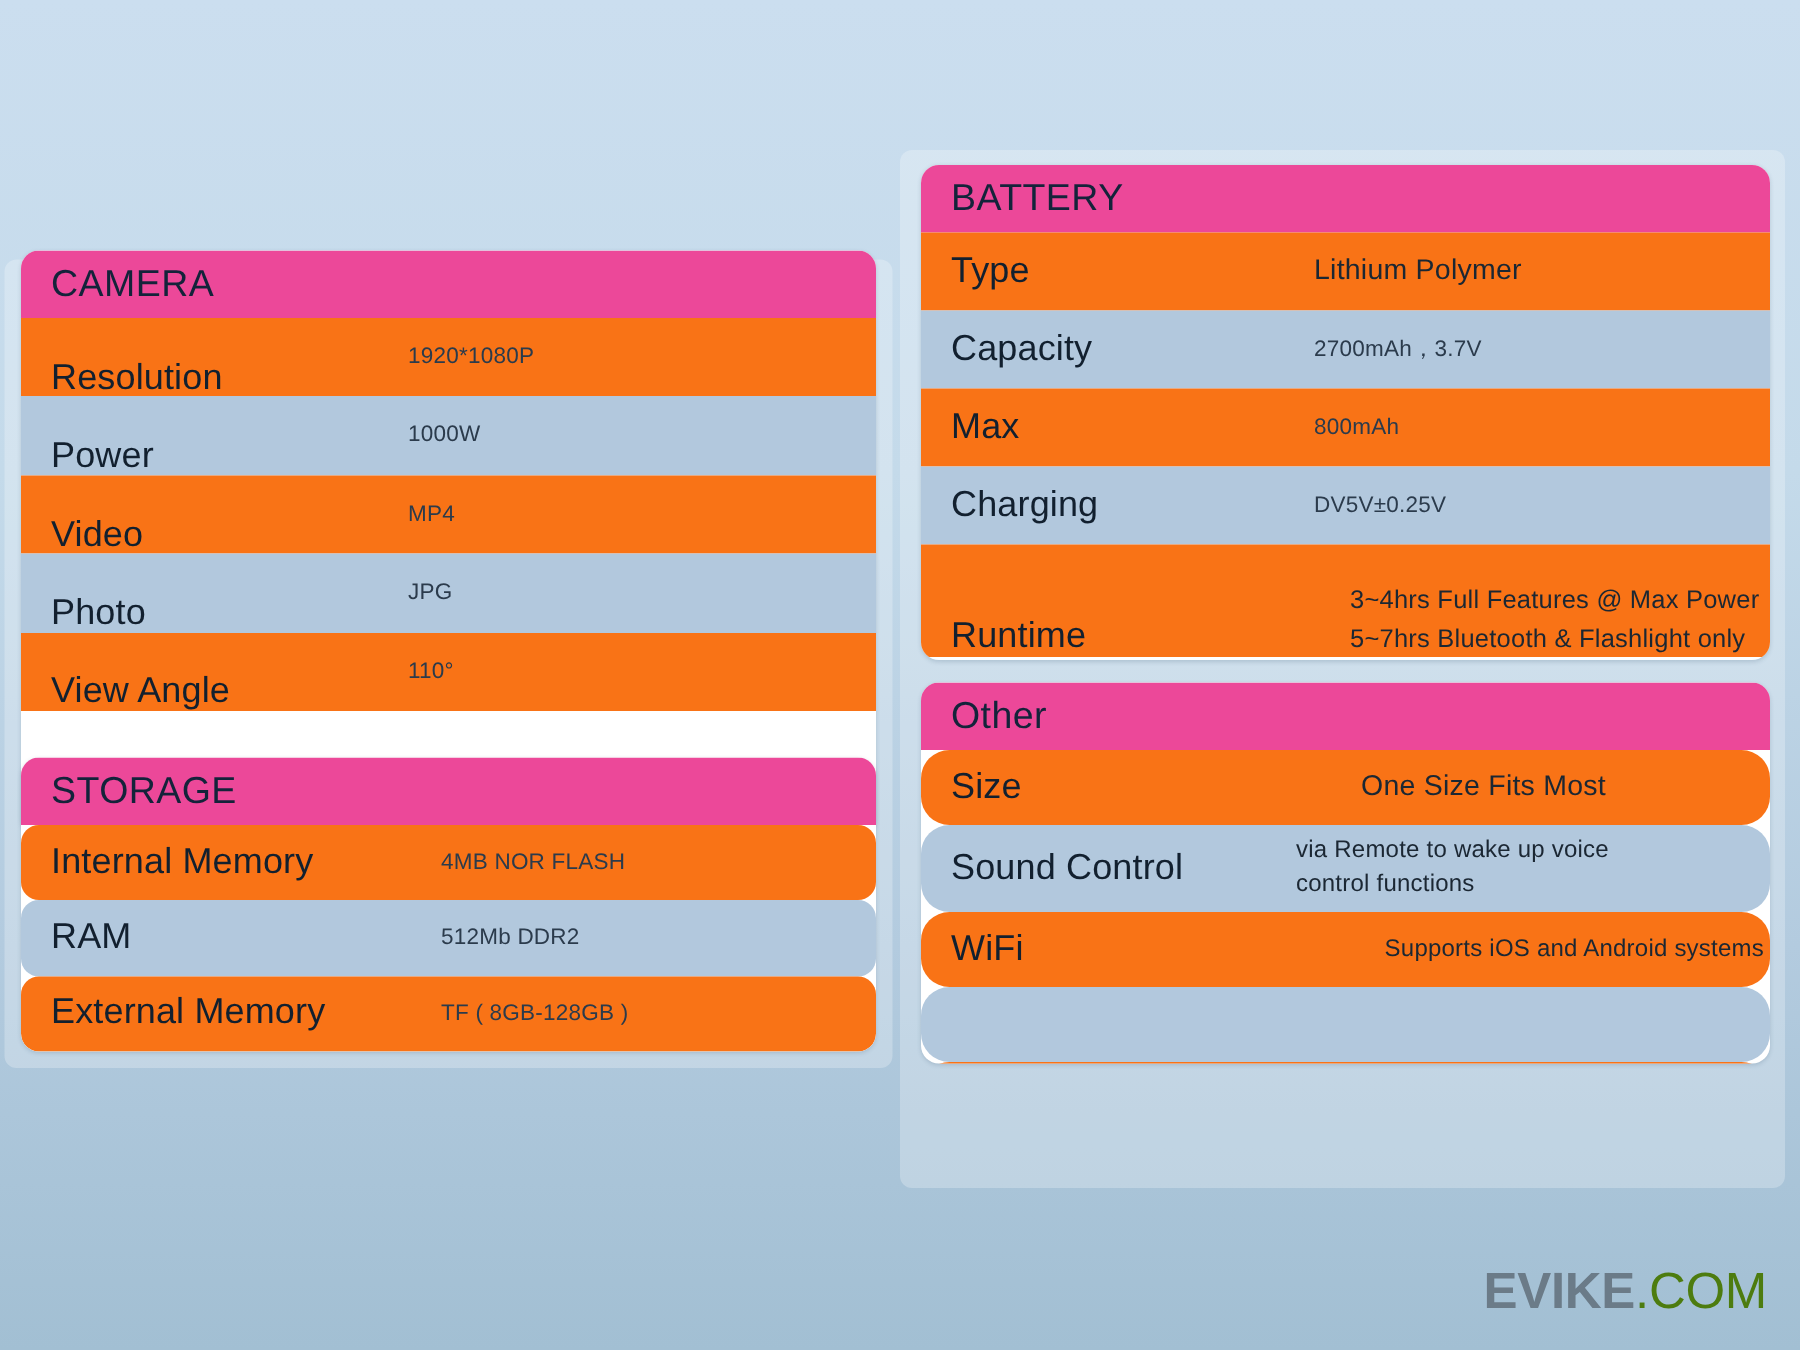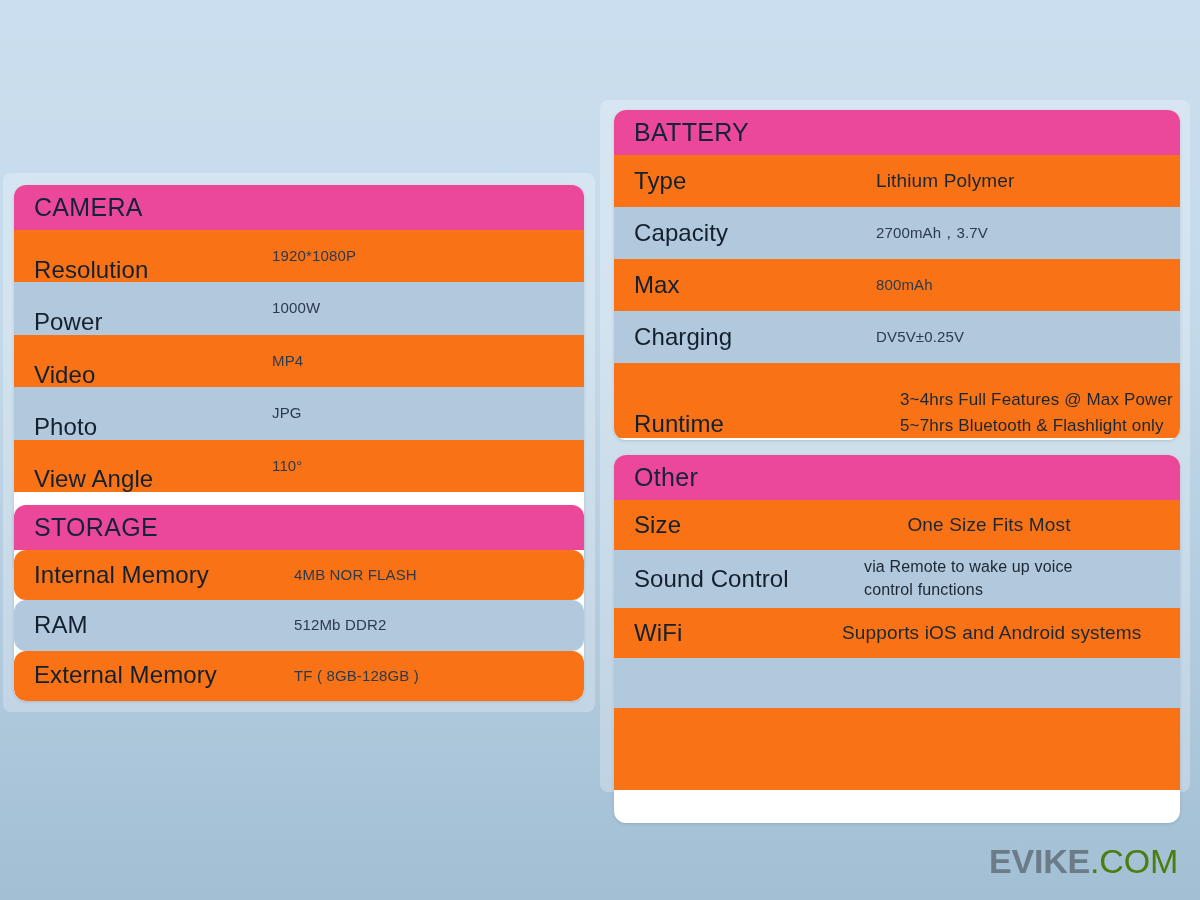--- a/index.html
+++ b/index.html
@@ -26,24 +26,24 @@
   #panel-right { left: 600px; top: 100px; width: 590px; height: 692px; }
 
   
   .card {
     position: absolute;
     border-radius: 12px;
     overflow: hidden;
     background: #ffffff;
     box-shadow: 0 1px 3px rgba(60, 90, 120, 0.22);
   }
-  #card-camera  { left: 14px;  top: 185px; width: 570px; height: 390px; }
+  #card-camera  { left: 14px;  top: 167px; width: 570px; height: 390px; }
   #card-storage { left: 14px;  top: 505px; width: 570px; height: 196px; }
   #card-battery { left: 614px; top: 110px; width: 566px; height: 330px; }
-  #card-other   { left: 614px; top: 455px; width: 566px; height: 368px; }
+  #card-other   { left: 614px; top: 455px; width: 566px; height: 254px; }
 
   .card-header {
     background: #ec4899;
     color: #14233a;
     height: 45px;
     display: flex;
     align-items: center;
     padding-left: 20px;
     box-sizing: border-box;
     font-size: 25px;
@@ -91,26 +91,26 @@
 
   
   #card-battery .row { height: 52px; }
   #card-battery .label { flex-basis: 262px; }
   #card-battery .row.tall { height: 75px; align-items: flex-end; }
   #card-battery .value { font-size: 15px; }
   #card-battery .row.big .value { font-size: 19px; color: #1b2733; }
   #card-battery .row.tall .value { font-size: 17px; color: #1b2733; line-height: 1.5; margin-left: 24px; }
 
   
-  #card-other .row { height: 50px; }
+  #card-other .row { height: 50px; border-radius: 19px; }
   #card-other .label { flex-basis: 228px; }
   #card-other .row.r-size .value { font-size: 19px; color: #1b2733; text-align: center; padding-right: 44px; }
   #card-other .row.tall { height: 58px; }
   #card-other .row.r-sound .value { font-size: 16px; color: #1b2733; line-height: 1.42; padding-left: 22px; }
-  #card-other .row.r-wifi .value { font-size: 19px; color: #1b2733; text-align: left; padding-right: 18px; }
+  #card-other .row.r-wifi .value { font-size: 16px; color: #1b2733; text-align: right; padding-right: 4px; }
   #card-other .row.spacer-alt { height: 50px; }
   #card-other .row.spacer-white { height: 82px; }
 
   
   #watermark {
     position: absolute;
     right: 22px;
     bottom: 22px;
     font-size: 34px;
     letter-spacing: -0.2px;

